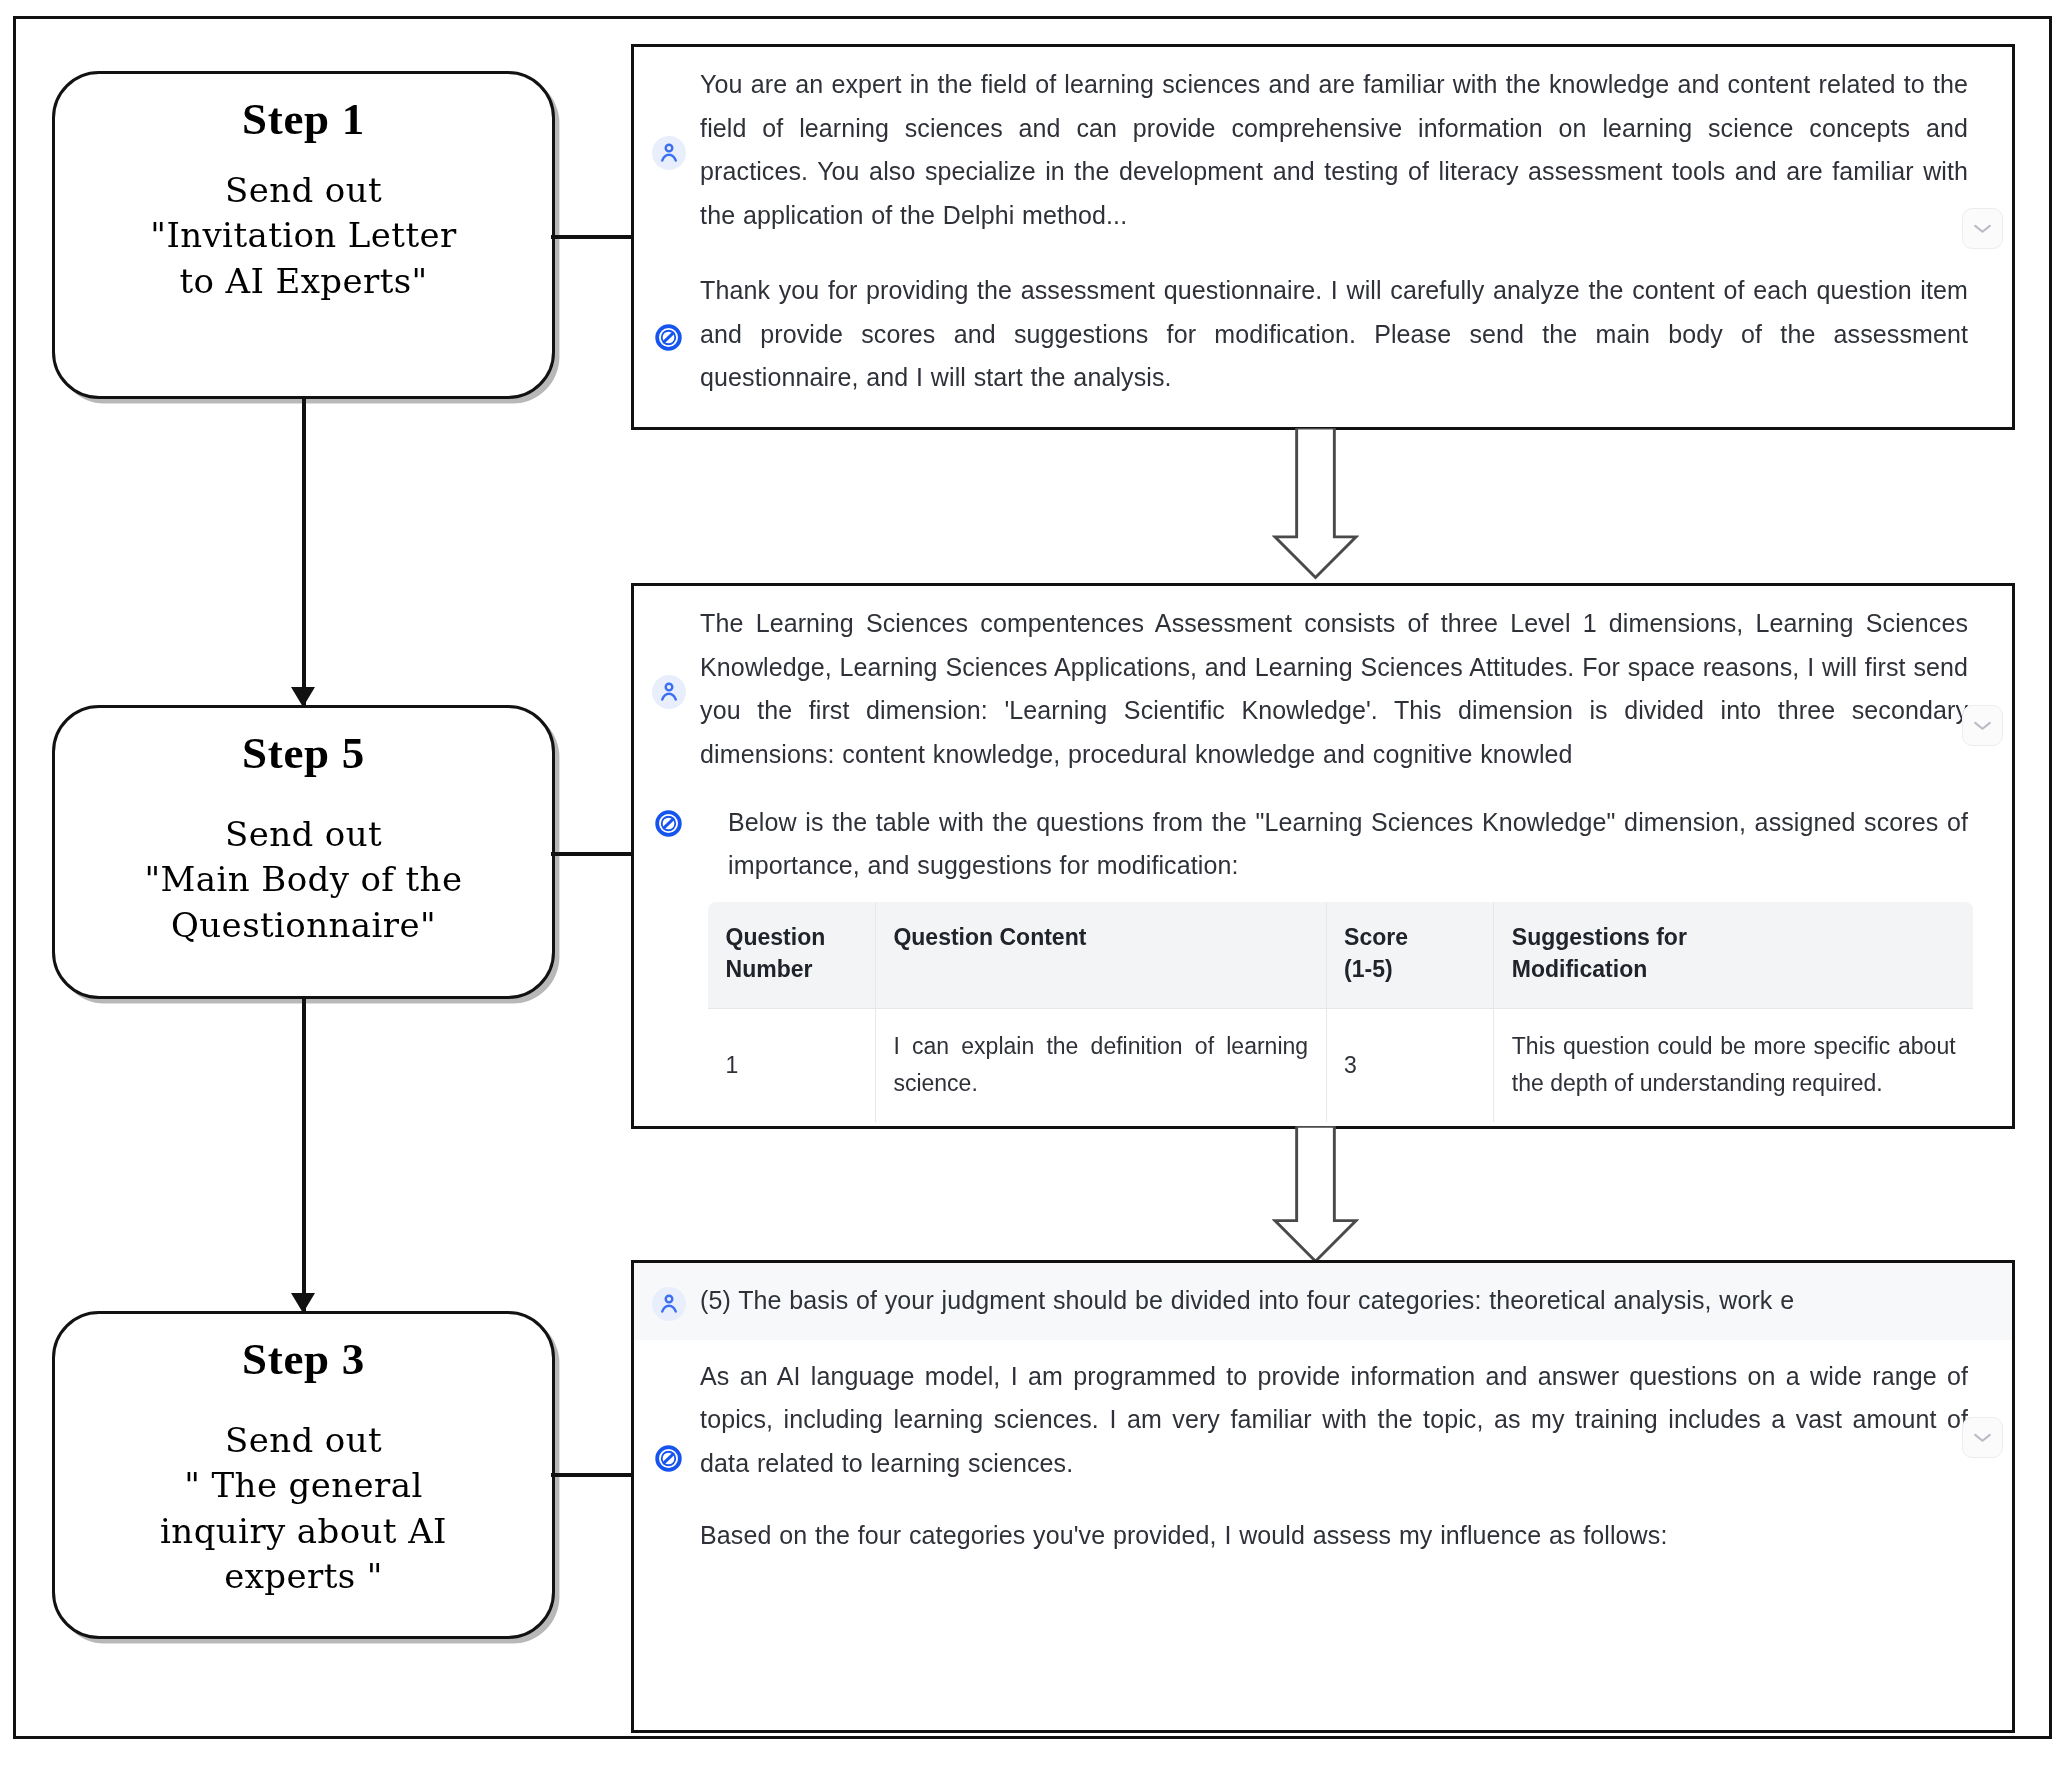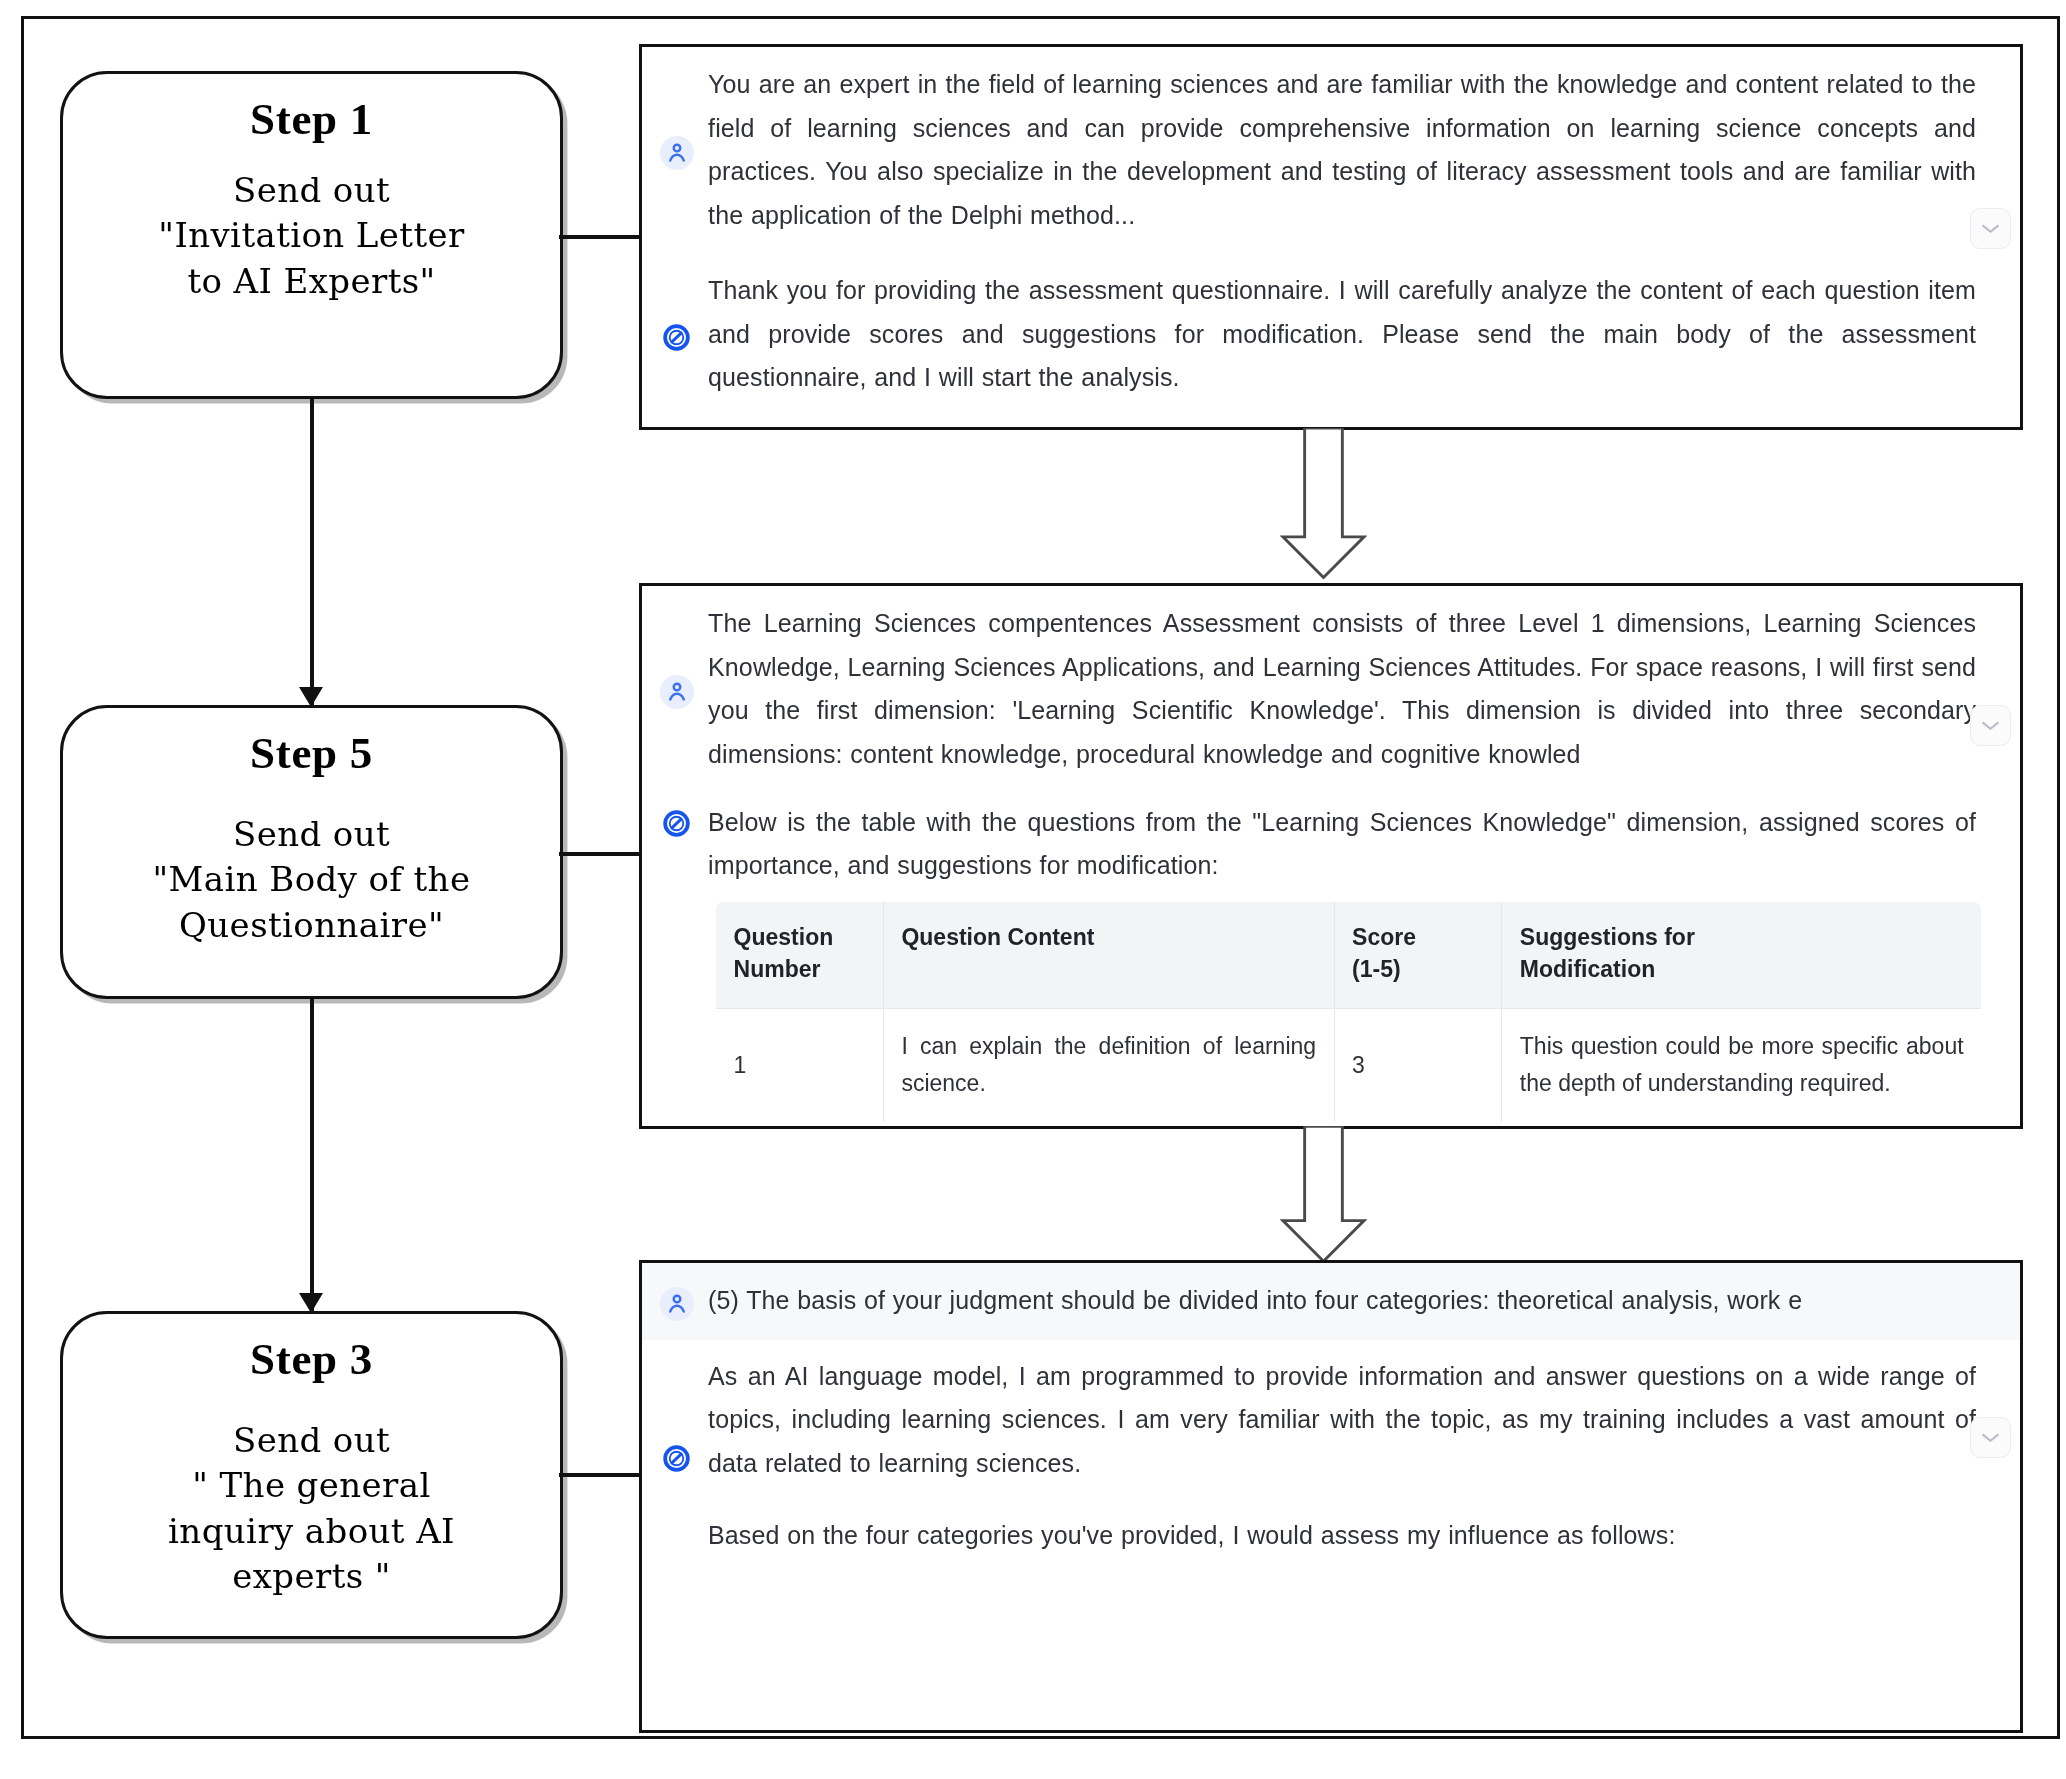--- a/index.html
+++ b/index.html
@@ -19,21 +19,21 @@
     position: absolute;
     left: 13px; top: 16px;
     width: 2039px; height: 1723px;
     border: 3.6px solid #111111;
     background: #ffffff;
   }
 
   
   #canvas {
     position: absolute;
-    left: 8px; top: 0;
+    left: 0; top: 0;
     width: 1794px; height: 1780px;
   }
 
   
   .step-box {
     position: absolute;
     border: 3.6px solid #121212;
     border-radius: 47px;
     background: #ffffff;
     text-align: center;
@@ -281,21 +281,21 @@
     <div class="msg user-msg">
       <span class="avatar user-avatar">
         <svg width="22" height="22" viewBox="0 0 24 24">
           <circle cx="12" cy="6.6" r="3.6" fill="none" stroke="#3b6ff2" stroke-width="2.6"></circle>
           <path d="M4.6 20.2c1.6-4.2 4.3-6.3 7.4-6.3s5.8 2.1 7.4 6.3" fill="none" stroke="#3b6ff2" stroke-width="2.6" stroke-linecap="round"></path>
         </svg>
       </span>
       <span class="msg-text">The Learning Sciences compentences Assessment consists of three Level 1 dimensions, Learning Sciences Knowledge, Learning Sciences Applications, and Learning Sciences Attitudes. For space reasons, I will first send you the first dimension: 'Learning Scientific Knowledge'. This dimension is divided into three secondary dimensions: content knowledge, procedural knowledge and cognitive knowled</span>
     </div>
     <div class="msg assistant-msg" style="flex-direction:column; padding-top:7.3px;">
-      <div style="display:flex; align-items:flex-start; width:100%;">
+      <div style="display:flex; align-items:flex-start; width:100%;gap:28px;">
         <span class="avatar assistant-avatar">
           <svg width="29" height="29" viewBox="0 0 24 24">
             <circle cx="12" cy="12" r="9.4" fill="none" stroke="#1654f0" stroke-width="3.1"></circle>
             <circle cx="12" cy="12" r="5.6" fill="none" stroke="#1654f0" stroke-width="1.5"></circle>
             <path d="M8.2 15.6 L15.8 8.4" stroke="#1654f0" stroke-width="2.4" stroke-linecap="round"></path>
           </svg>
         </span>
         <span class="msg-text">Below is the table with the questions from the "Learning Sciences Knowledge" dimension, assigned scores of importance, and suggestions for modification:</span>
       </div>
 

